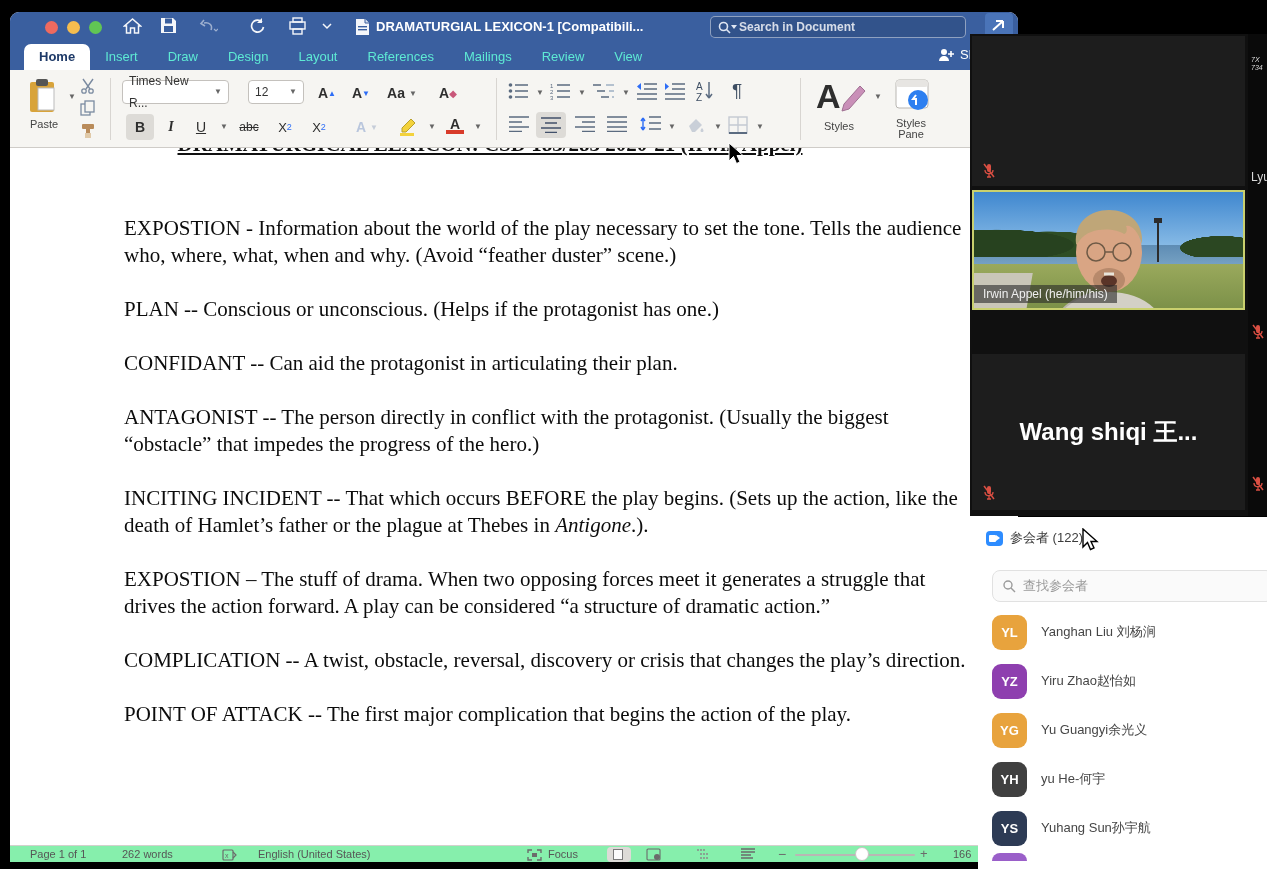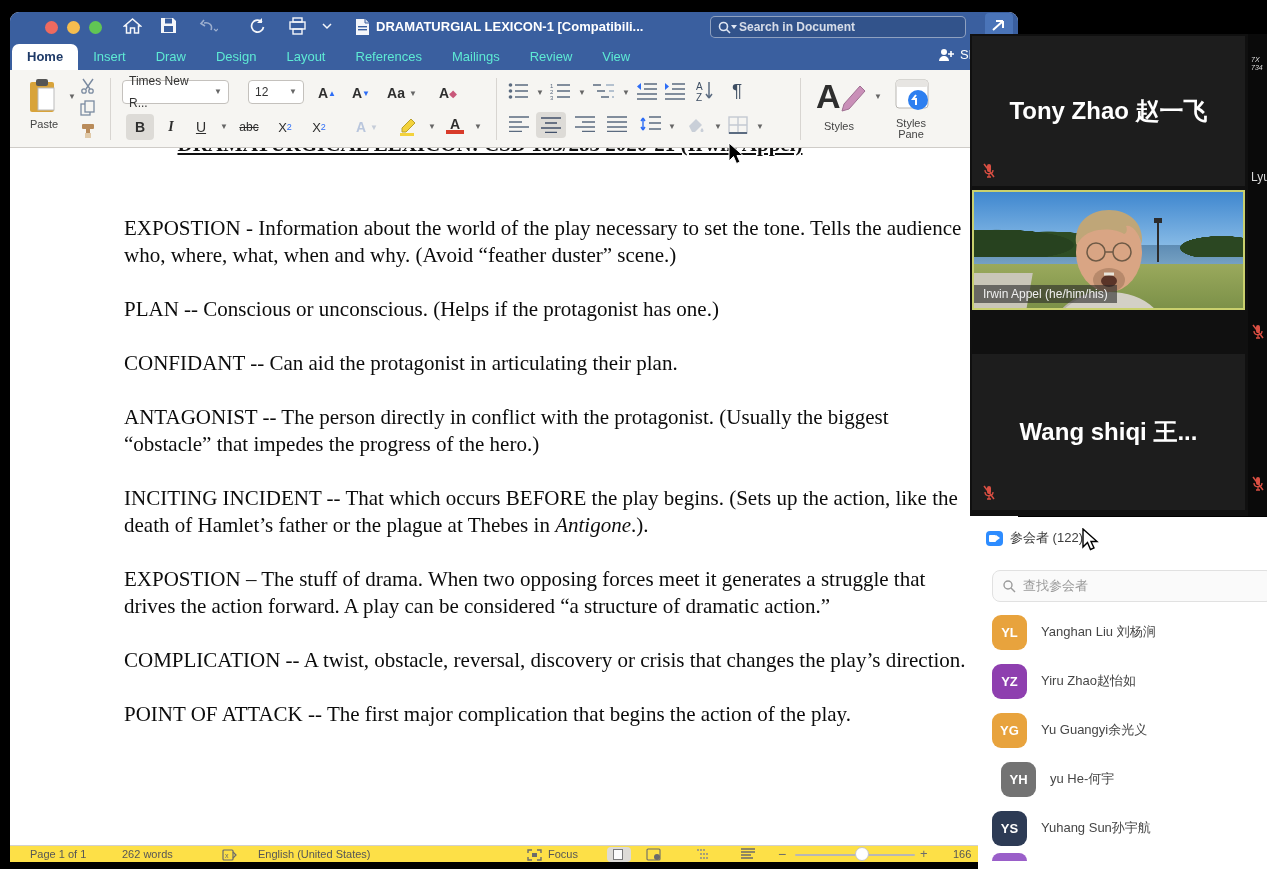--- a/index.html
+++ b/index.html
@@ -11,21 +11,21 @@
   #word-window{position:absolute;left:10px;top:12px;width:1008px;height:850px;background:#fff;
     border-radius:9px 9px 0 0;overflow:hidden;z-index:1;}
   #titlebar{position:absolute;left:0;top:0;width:100%;height:30px;background:#3a5f9f;}
   .tl-dot{position:absolute;top:9px;width:13px;height:13px;border-radius:50%;}
   .tb-ic{position:absolute;top:5px;opacity:.95;}
   #doc-title{position:absolute;left:366px;top:7px;color:#fff;font-size:13px;font-weight:bold;white-space:nowrap;}
   #doc-search{position:absolute;left:700px;top:4px;width:256px;height:22px;border:1px solid rgba(255,255,255,.45);
     background:rgba(0,0,0,.12);border-radius:5px;color:rgba(255,255,255,.8);font-size:12px;line-height:20px;padding-left:28px;font-weight:bold;}
   #corner-arrow{position:absolute;left:975px;top:1px;width:28px;height:26px;background:#4a74b8;border-radius:4px;}
 
-  #tabrow{position:absolute;left:0;top:30px;width:100%;height:28px;background:#3a5f9f;display:flex;align-items:flex-end;padding-left:2px;}
+  #tabrow{position:absolute;left:0;top:30px;width:100%;height:28px;background:#3a5f9f;display:flex;align-items:flex-end;padding-left:14px;}
   .tab{height:26px;line-height:26px;padding:0 15px;font-size:13px;color:#5eead4;cursor:default;white-space:nowrap;}
   .tab.active{background:#fff;color:#1e3a68;font-weight:bold;border-radius:7px 7px 0 0;}
   #share-btn{position:absolute;left:928px;top:35px;color:#fff;font-size:13px;display:flex;gap:5px;align-items:center;}
 
   #ribbon{position:absolute;left:0;top:58px;width:100%;height:78px;background:#f6f5f2;border-bottom:1px solid #cfccc8;}
   .rsep{position:absolute;top:8px;width:1px;height:62px;background:#d8d5d1;}
   .rlabel{position:absolute;font-size:11px;color:#444;}
   .combo{position:absolute;height:24px;background:#fff;border:1px solid #c4c1bd;border-radius:4px;
     font-size:12px;color:#333;line-height:22px;padding:0 6px;display:flex;justify-content:space-between;align-items:center;}
   .caret{font-size:8px;color:#666;margin-left:4px;}
@@ -34,21 +34,21 @@
   .ghost{color:#b9c6dd;}
 
   
   #doc-area{position:absolute;left:0;top:136px;width:100%;height:714px;background:#fff;overflow:hidden;
     font-family:"Liberation Serif","DejaVu Serif",serif;}
   #clipped-heading{position:absolute;left:0;top:-16px;width:960px;text-align:center;font-size:21px;font-weight:bold;
     text-decoration:underline;color:#111;white-space:nowrap;}
   #doc-paragraphs{position:absolute;left:114px;top:67px;width:842px;font-size:21px;line-height:27px;color:#0c0c0c;}
   #doc-paragraphs p{margin:0 0 27px 0;}
 
-  #statusbar{position:absolute;left:0;top:833px;width:100%;height:17px;background:#fde047;border-top:1px solid #d3d1cd;
+  #statusbar{position:absolute;left:0;top:833px;width:100%;height:17px;background:#86efac;border-top:1px solid #d3d1cd;
     font-size:11px;color:#565656;}
   .sb{position:absolute;top:2px;white-space:nowrap;}
   #zoom-track{position:absolute;left:785px;top:8px;width:120px;height:2px;background:#b9b7b4;border-radius:1px;}
   #zoom-knob{position:absolute;left:845px;top:1px;width:14px;height:14px;border-radius:50%;background:#fff;border:1px solid #c7c5c2;}
 
   
   #video-panel{position:absolute;left:970px;top:34px;width:297px;height:482px;background:#101010;z-index:50;}
   .vtile{position:absolute;left:2px;width:273px;background:#1d1d1d;display:flex;align-items:center;justify-content:center;}
   .vname{color:#fff;font-size:24px;font-weight:600;white-space:nowrap;}
   #tile-video{border:2px solid #c9d06e;background:#567;overflow:hidden;}
@@ -343,21 +343,20 @@
     <span class="sb" style="left:768px;top:0;font-size:14px;color:#6b6b6b">−</span>
     <span id="zoom-track"></span>
     <span id="zoom-knob"></span>
     <span class="sb" style="left:910px;top:0;font-size:13px;color:#6b6b6b">+</span>
     <span class="sb" style="left:943px">166</span>
   </div>
 </div>
 
 <div id="video-panel">
   <div class="vtile" style="top:2px;height:150px">
-    <span class="vname">Tony Zhao 赵一飞</span>
     <svg class="mic" style="left:10px;bottom:8px" viewBox="0 0 14 15">
         <rect x="5" y="1" width="4" height="8" rx="2" fill="#d94f43"></rect>
         <path d="M3 7c0 5 8 5 8 0M7 11v3M5 14h4" stroke="#d94f43" stroke-width="1.3" fill="none"></path>
         <path d="M2 1l10 13" stroke="#d94f43" stroke-width="1.5"></path>
       </svg>
   </div>
 
   <div class="vtile" id="tile-video" style="top:156px;height:120px">
     <div class="scene">
       <div class="sky"></div>
@@ -427,21 +426,21 @@
     </div>
       <div class="prow" style="top: 146px;">
       <span class="pavatar" style="background: rgb(142, 63, 175);">YZ</span>
       <span class="pname">Yiru Zhao赵怡如</span>
     </div>
       <div class="prow" style="top: 195px;">
       <span class="pavatar" style="background: rgb(232, 163, 61);">YG</span>
       <span class="pname">Yu Guangyi余光义</span>
     </div>
       <div class="prow" style="top: 244px;">
-      <span class="pavatar" style="background: #737373; margin-left: 9px;">YH</span>
+      <span class="pavatar" style="background: #404040;">YH</span>
       <span class="pname">yu He-何宇</span>
     </div>
       <div class="prow" style="top: 293px;">
       <span class="pavatar" style="background: rgb(45, 59, 85);">YS</span>
       <span class="pname">Yuhang Sun孙宇航</span>
     </div>
     </div>
 
   <div id="avatar-partial"></div>
 </div>

